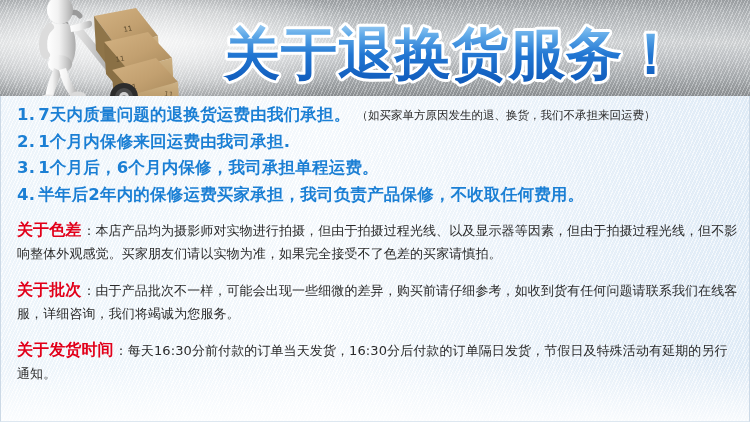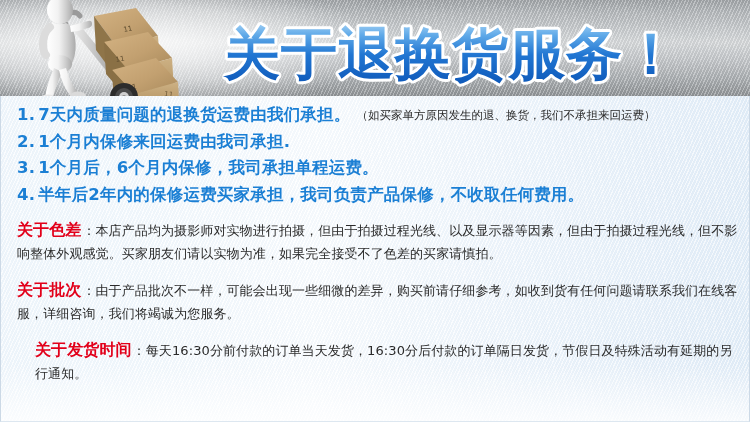--- a/index.html
+++ b/index.html
@@ -175,21 +175,21 @@
   .section-colon {
     color: #2b2b2b;
     font-weight: normal;
     font-size: 13px;
   }
   .section-body {
     font-weight: normal;
   }
   #section-0 { margin-top: 14px; }
   #section-1 { margin-top: 13px; }
-  #section-2 { margin-top: 13px; margin-left: 18px; }
+  #section-2 { margin-top: 13px; }
 </style>
 </head>
 <body>
 
 <div class="page">
 
   <div class="banner">
 
     <div class="porter">
       <svg width="215" height="118" viewBox="0 0 215 118">

